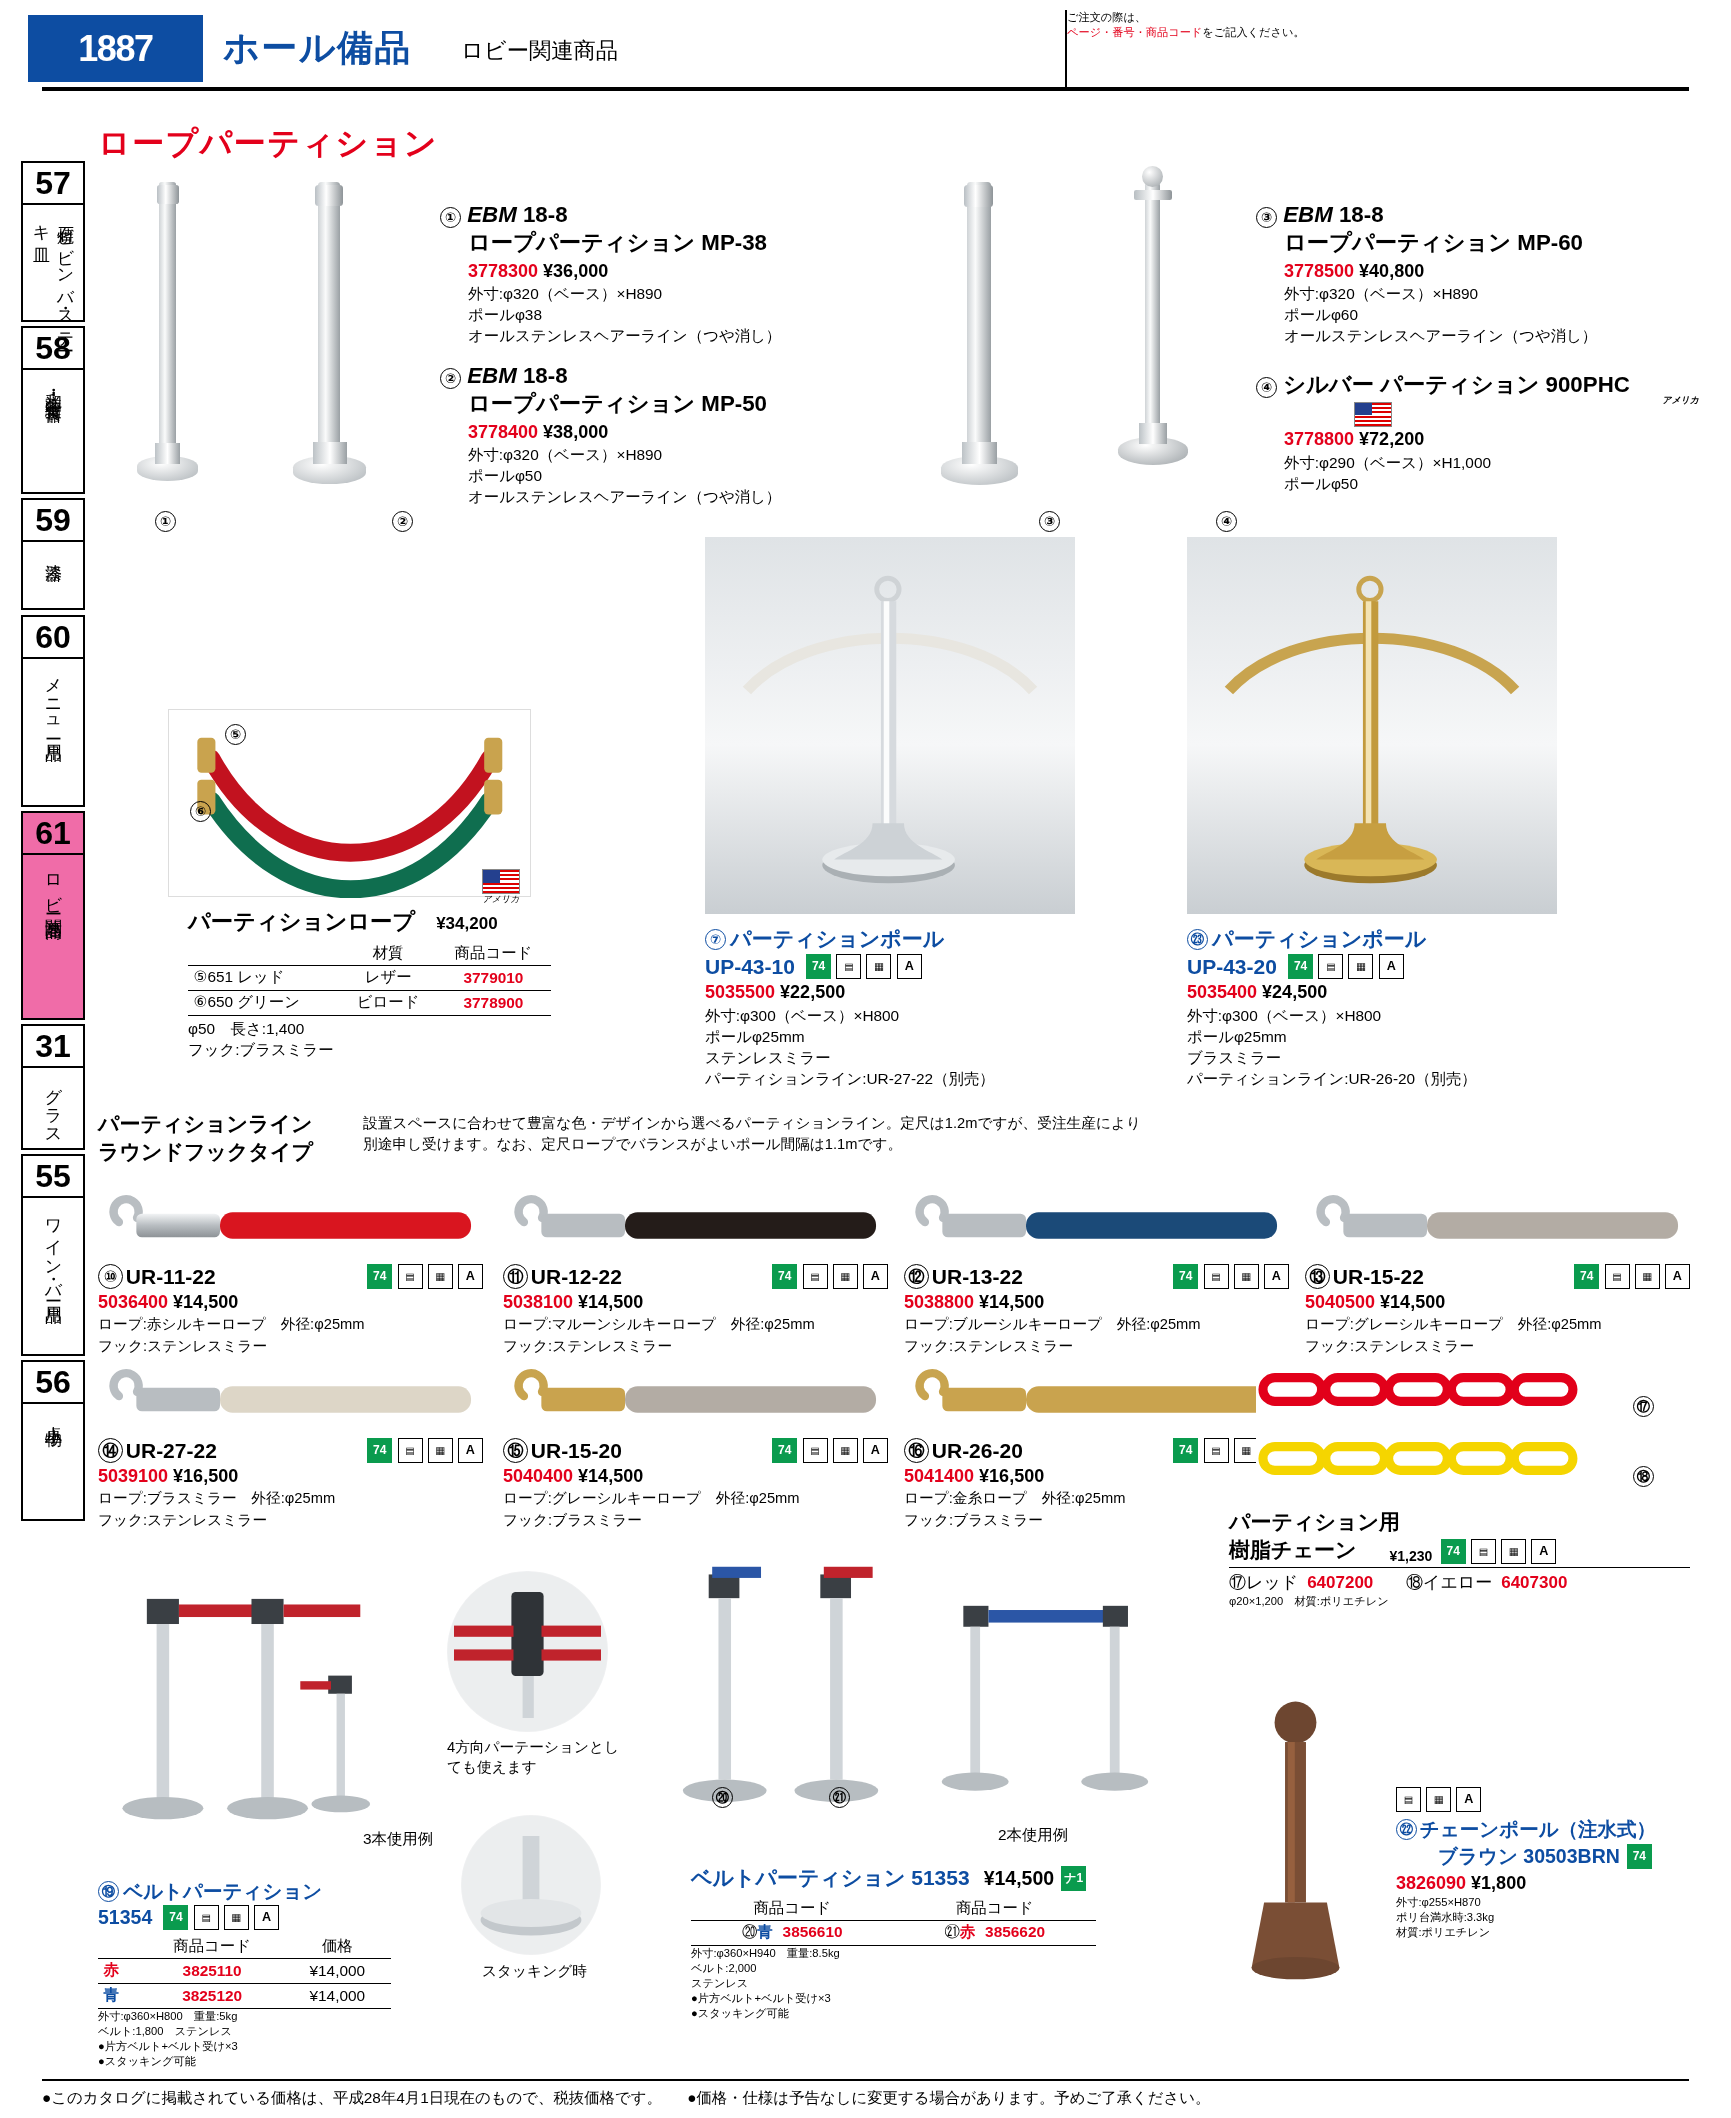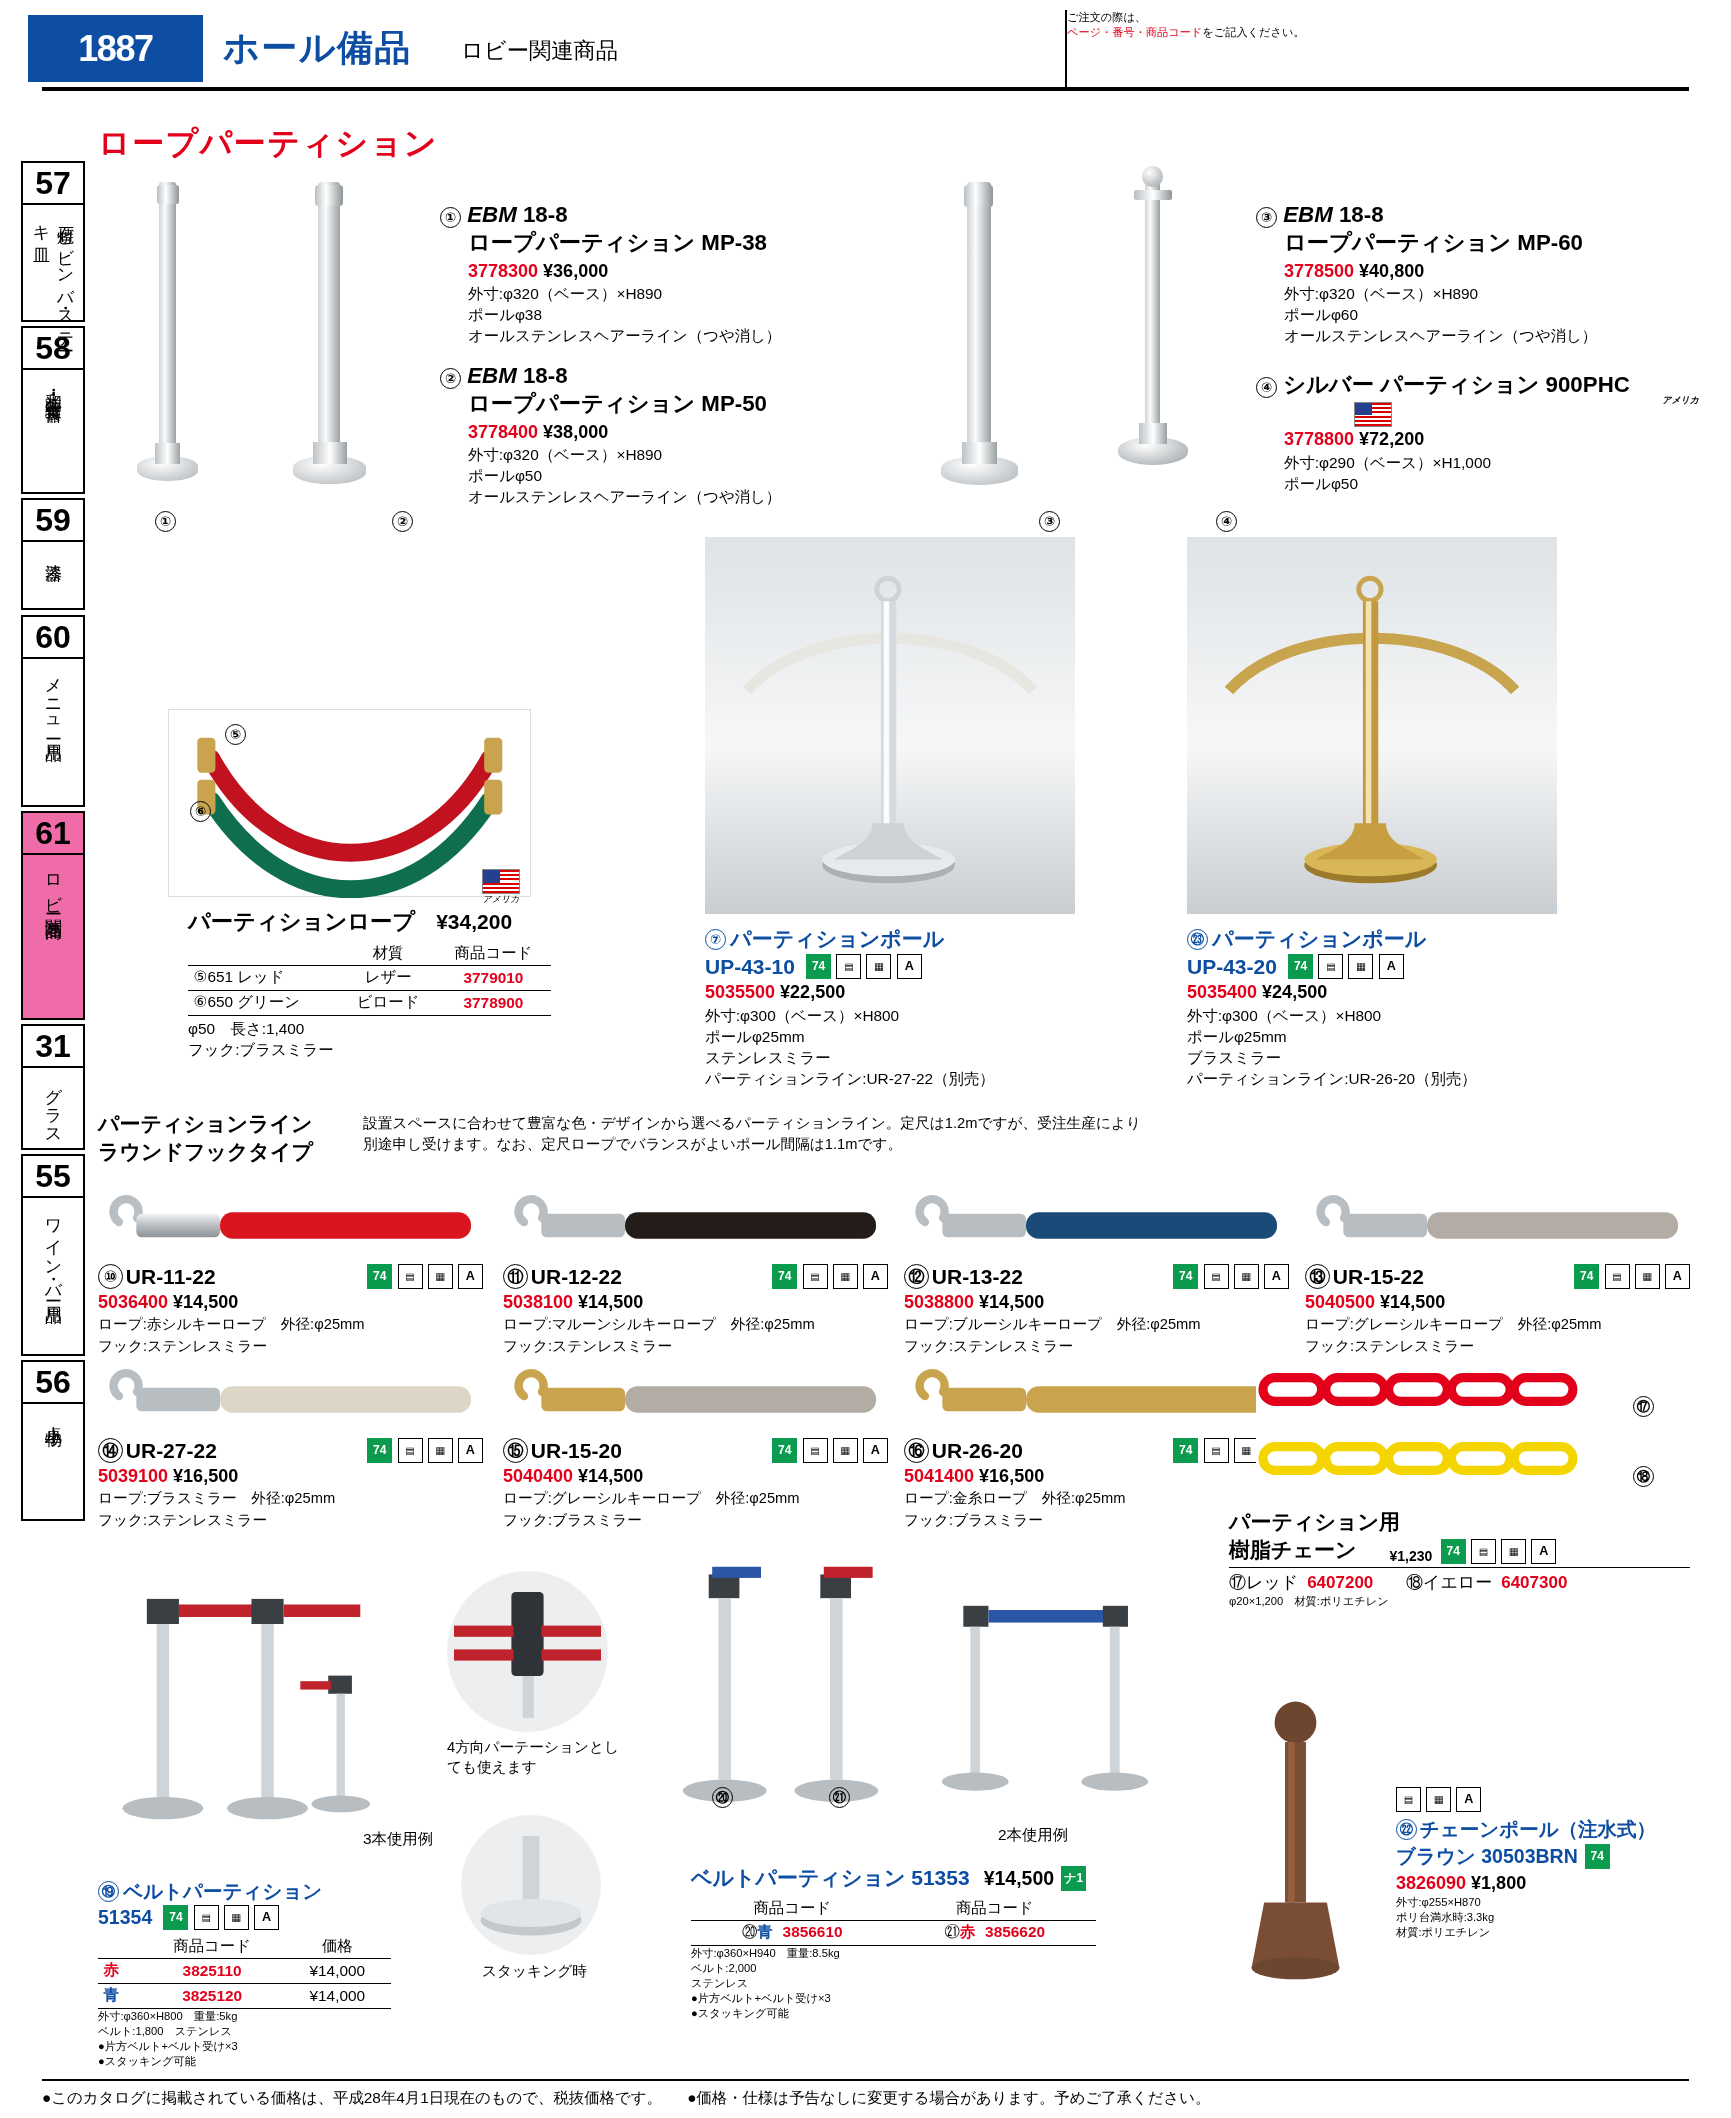--- a/index.html
+++ b/index.html
@@ -250,21 +250,21 @@
       <rect x="40" y="100" width="26" height="50" rx="6" fill="#c9a34e"></rect>
       <rect x="452" y="100" width="26" height="50" rx="6" fill="#c9a34e"></rect>
     </svg>
     <div style="position:absolute;left:56px;top:14px;"><span class="num-circ">⑤</span></div>
     <div style="position:absolute;left:21px;top:91px;"><span class="num-circ">⑥</span></div>
   </div>
 
   <div class="blk" style="left:188px;top:907px;width:377px;">
     <div style="display:flex;align-items:baseline;">
       <span class="bold" style="font-size:22.3px;">パーティションロープ</span>
-      <span class="bold" style="font-size:21px;margin-left:21px;">¥34,200</span>
+      <span class="bold" style="font-size:17px;margin-left:21px;">¥34,200</span>
     </div>
     <table class="t" style="width:363px;margin-top:4.2px;">
       <tbody>
           <tr>
         <td style="border-bottom:1.4px solid #000;"></td>
         <td style="text-align:center;">材質</td>
         <td style="text-align:center;">商品コード</td>
       </tr>
       <tr>
         <td><span>⑤</span><span>651 レッド</span></td>
@@ -760,21 +760,21 @@
   <div class="blk" style="left:1396px;top:1787px;width:300px;">
     <div class="badges" style="margin-bottom:4.2px;">
       <span class="bdg dish">▤</span>
       <span class="bdg ih">▦</span>
       <span class="bdg">A</span>
     </div>
     <div style="display:flex;align-items:center;">
       <span class="num-circ blue" style="border-color:#0d4da2;color:#0d4da2;">㉒</span>
       <span class="bold blue" style="font-size:19.5px;margin-left:2.8px;">チェーンポール（注水式）</span>
     </div>
-    <div style="display:flex;align-items:center;">
+    <div style="display:flex;align-items:center;justify-content:center;">
       <span class="bold blue" style="font-size:19.5px;">ブラウン 30503BRN</span>
       <span class="bdg green" style="margin-left:7px;">74</span>
     </div>
     <div class="priceline">
       <span class="code">3826090</span>
       <span>¥1,800</span>
     </div>
     <div class="lines">外寸:φ255×H870</div>
     <div class="lines">ポリ台満水時:3.3kg</div>
     <div class="lines">材質:ポリエチレン</div>

